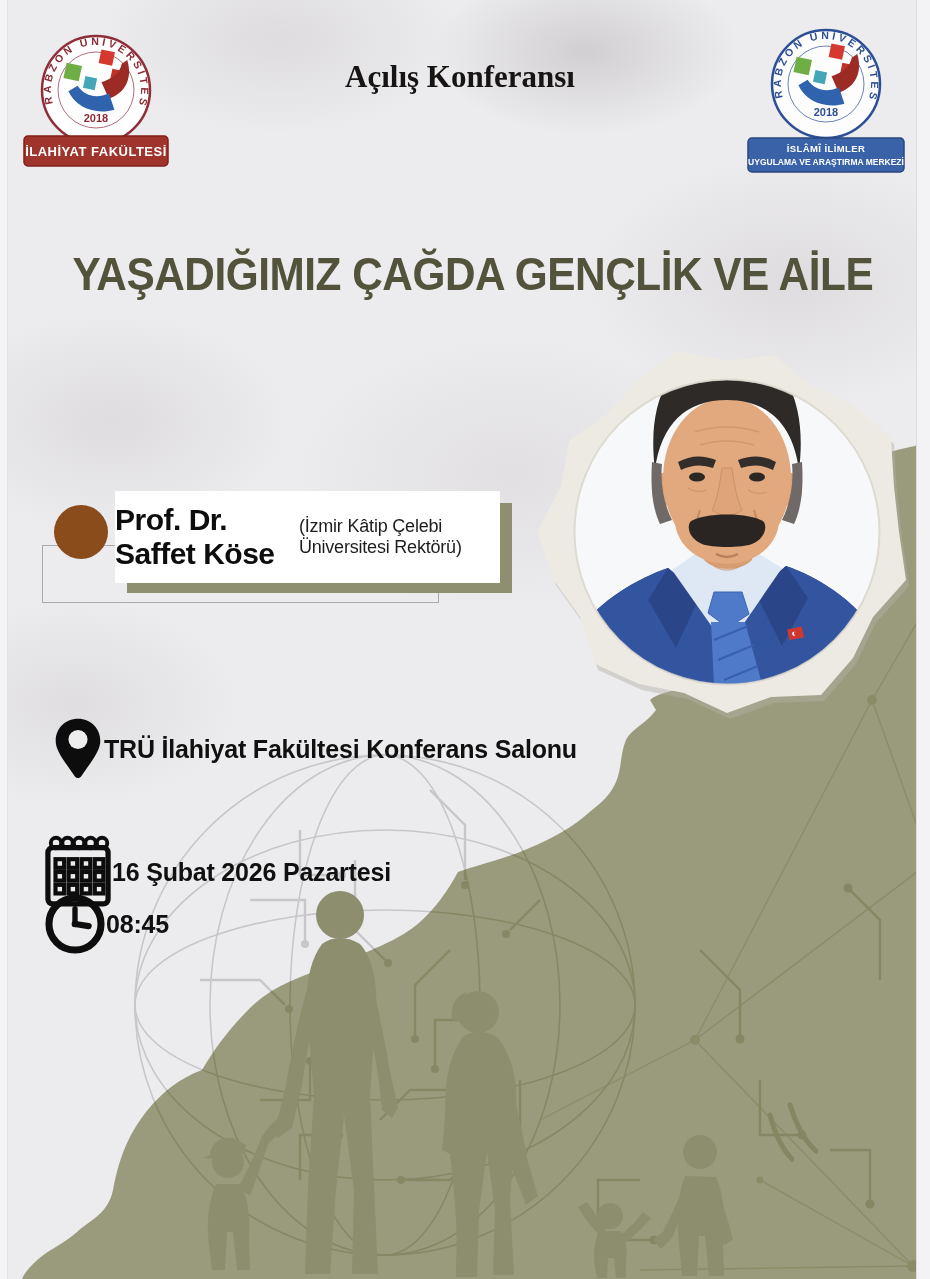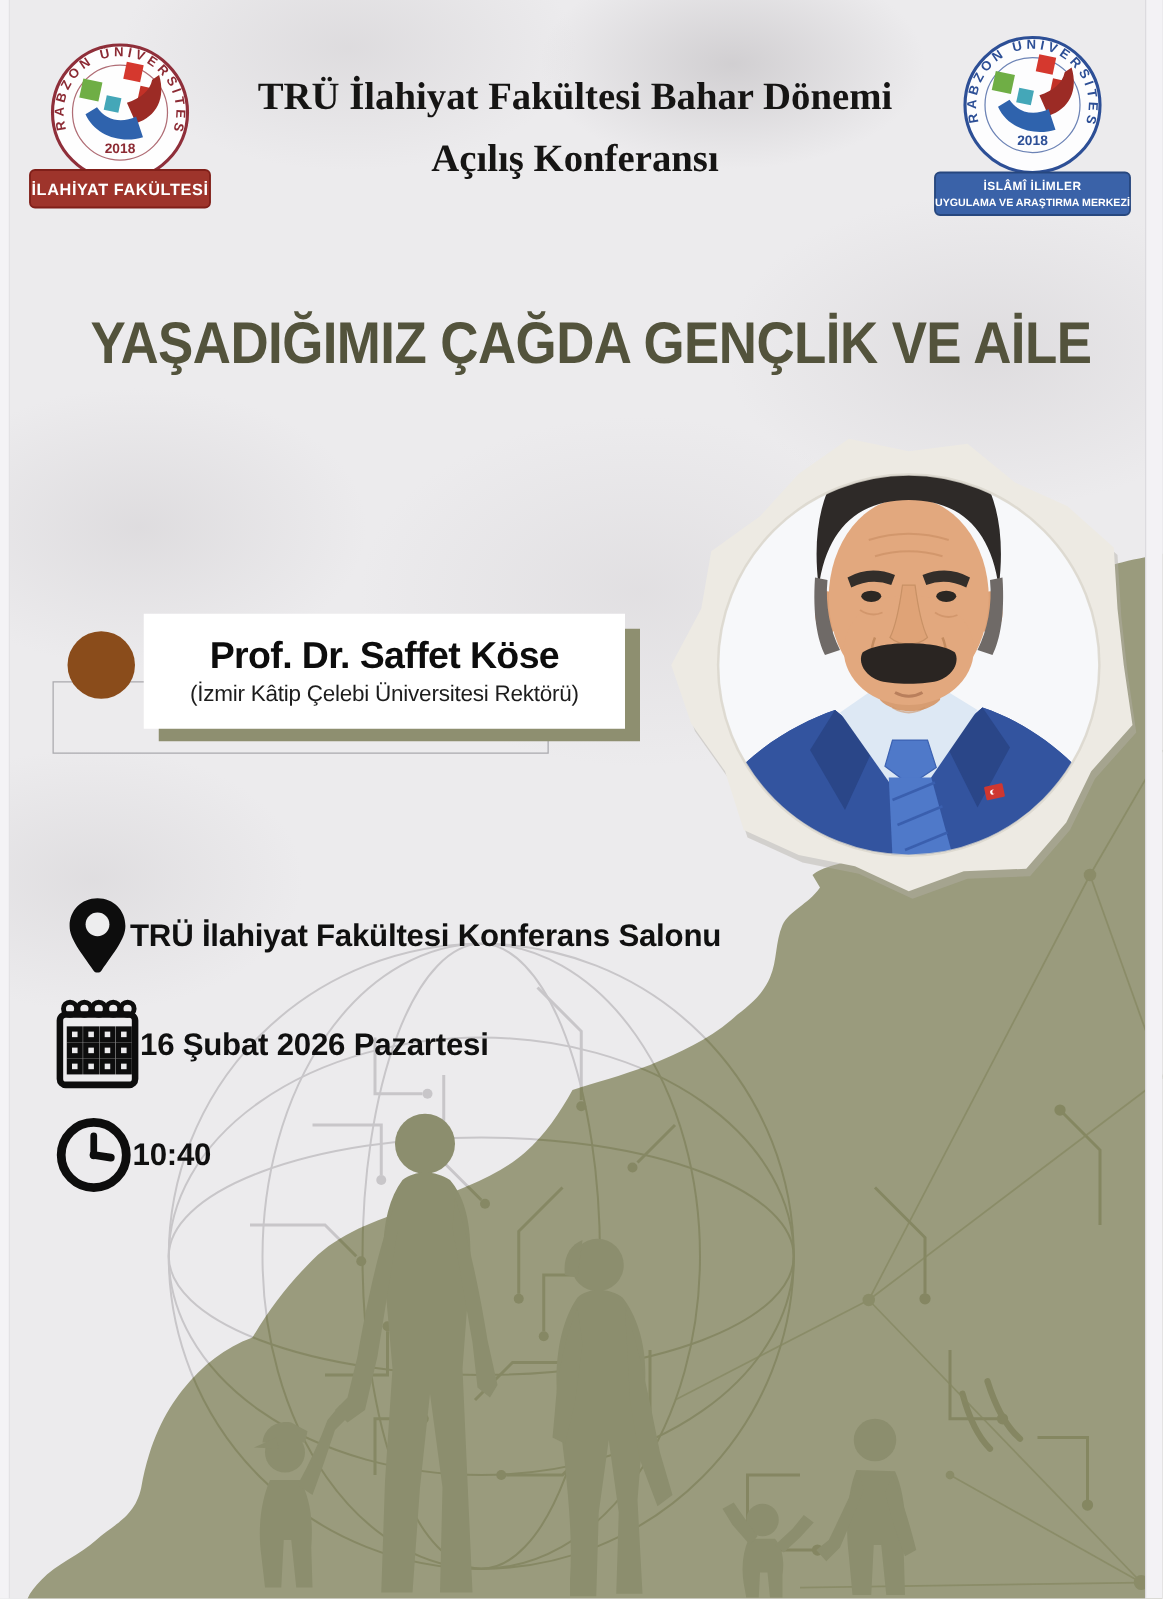--- a/index.html
+++ b/index.html
@@ -22,27 +22,27 @@
   .header-text{left:150px;top:52px;width:620px;text-align:center;z-index:3;
     font-family:"Liberation Serif","DejaVu Serif",serif;font-weight:bold;color:#161514;
     font-size:31px;line-height:50px;}
   .logo{z-index:3;}
   .main-title{left:0;top:246px;width:918px;text-align:right;z-index:3;}
   .main-title span{display:inline-block;transform:scaleX(.9);transform-origin:center;
     font-size:47px;font-weight:800;letter-spacing:-.5px;color:#53533c;}
   .spk-outline{left:42px;top:545px;width:395px;height:56px;border:1.5px solid #a9a9ad;z-index:2;}
   .spk-shadow{left:127px;top:503px;width:385px;height:90px;background:#8e8f70;z-index:2;}
   .spk-card{left:115px;top:491px;width:385px;height:92px;background:#ffffff;z-index:3;
-    display:flex;flex-direction:column;align-items:center;justify-content:center;gap:3px;}
+    display:flex;flex-direction:row;align-items:center;justify-content:center;gap:3px;}
   .spk-name{font-size:30px;font-weight:bold;letter-spacing:-.5px;color:#0d0d0d;}
   .spk-affil{font-size:18px;color:#1d1d1d;letter-spacing:-.2px;}
   .spk-dot{left:54px;top:505px;width:54px;height:54px;border-radius:50%;background:#8a4c1b;z-index:4;}
   .info-row{display:flex;align-items:center;gap:0;z-index:3;color:#101010;font-weight:bold;}
   .row-loc{left:52px;top:712px;}
-  .row-date{left:44px;top:798px;}
+  .row-date{left:44px;top:834px;}
   .row-time{left:44px;top:893px;}
   .info-text{font-size:25px;letter-spacing:-.2px;}
 </style>
 </head>
 <body>
 
 <div class="poster">
 
   <svg class="abs scene" viewBox="0 0 930 1279">
     <defs>
@@ -246,21 +246,20 @@
     <use href="#emblem" transform="translate(78,66) scale(.92)"></use>
     <text font-size="10.5" font-weight="bold" fill="#8c2a33" letter-spacing="3" text-anchor="middle">
       <textPath href="#ringL" startOffset="50%">TRABZON ÜNİVERSİTESİ</textPath>
     </text>
     <text x="78" y="104" font-size="11" font-weight="bold" fill="#8c2a33" text-anchor="middle">2018</text>
     <rect x="6" y="118" width="144" height="30" rx="4" fill="#9e342b" stroke="#801f19" stroke-width="1.5"></rect>
     <text x="78" y="138" font-size="13" font-weight="bold" fill="#ffffff" text-anchor="middle" letter-spacing=".5">İLAHİYAT FAKÜLTESİ</text>
   </svg>
 
   <div class="abs header-text">
-    <div>TRÜ İlahiyat Fakültesi Bahar Dönemi</div>
     <div>Açılış Konferansı</div>
   </div>
 
   <svg class="abs logo" style="left:744px;top:12px;" width="164" height="168" viewBox="0 0 164 168">
     <defs>
         <path id="ringR" d="M 39.7 87.4 A 45 45 0 1 1 124.3 87.4" fill="none"></path>
       </defs>
     <circle cx="82" cy="72" r="54" fill="#fdfdfe" stroke="#2d4f96" stroke-width="2.5"></circle>
     <circle cx="82" cy="72" r="38" fill="none" stroke="#2d4f96" stroke-width="1" opacity=".7"></circle>
     <use href="#emblem" transform="translate(82,66) scale(.92)"></use>
@@ -321,18 +320,18 @@
     <span class="info-text">16 Şubat 2026 Pazartesi</span>
   </div>
 
   <div class="abs info-row row-time">
     <svg width="62" height="62" viewBox="0 0 30 30">
       <circle cx="15" cy="15" r="12.6" fill="none" stroke="#0d0d0d" stroke-width="3.4"></circle>
       <line x1="15" y1="15" x2="15" y2="7.6" stroke="#0d0d0d" stroke-width="2.6" stroke-linecap="round"></line>
       <line x1="15" y1="15" x2="21.6" y2="16" stroke="#0d0d0d" stroke-width="3" stroke-linecap="round"></line>
       <circle cx="15" cy="15" r="1.6" fill="#0d0d0d"></circle>
     </svg>
-    <span class="info-text">10:40</span>
+    <span class="info-text">08:45</span>
   </div>
 
   <div class="abs edge-left"></div>
   <div class="abs edge-right"></div>
 </div>
 
 </body></html>

